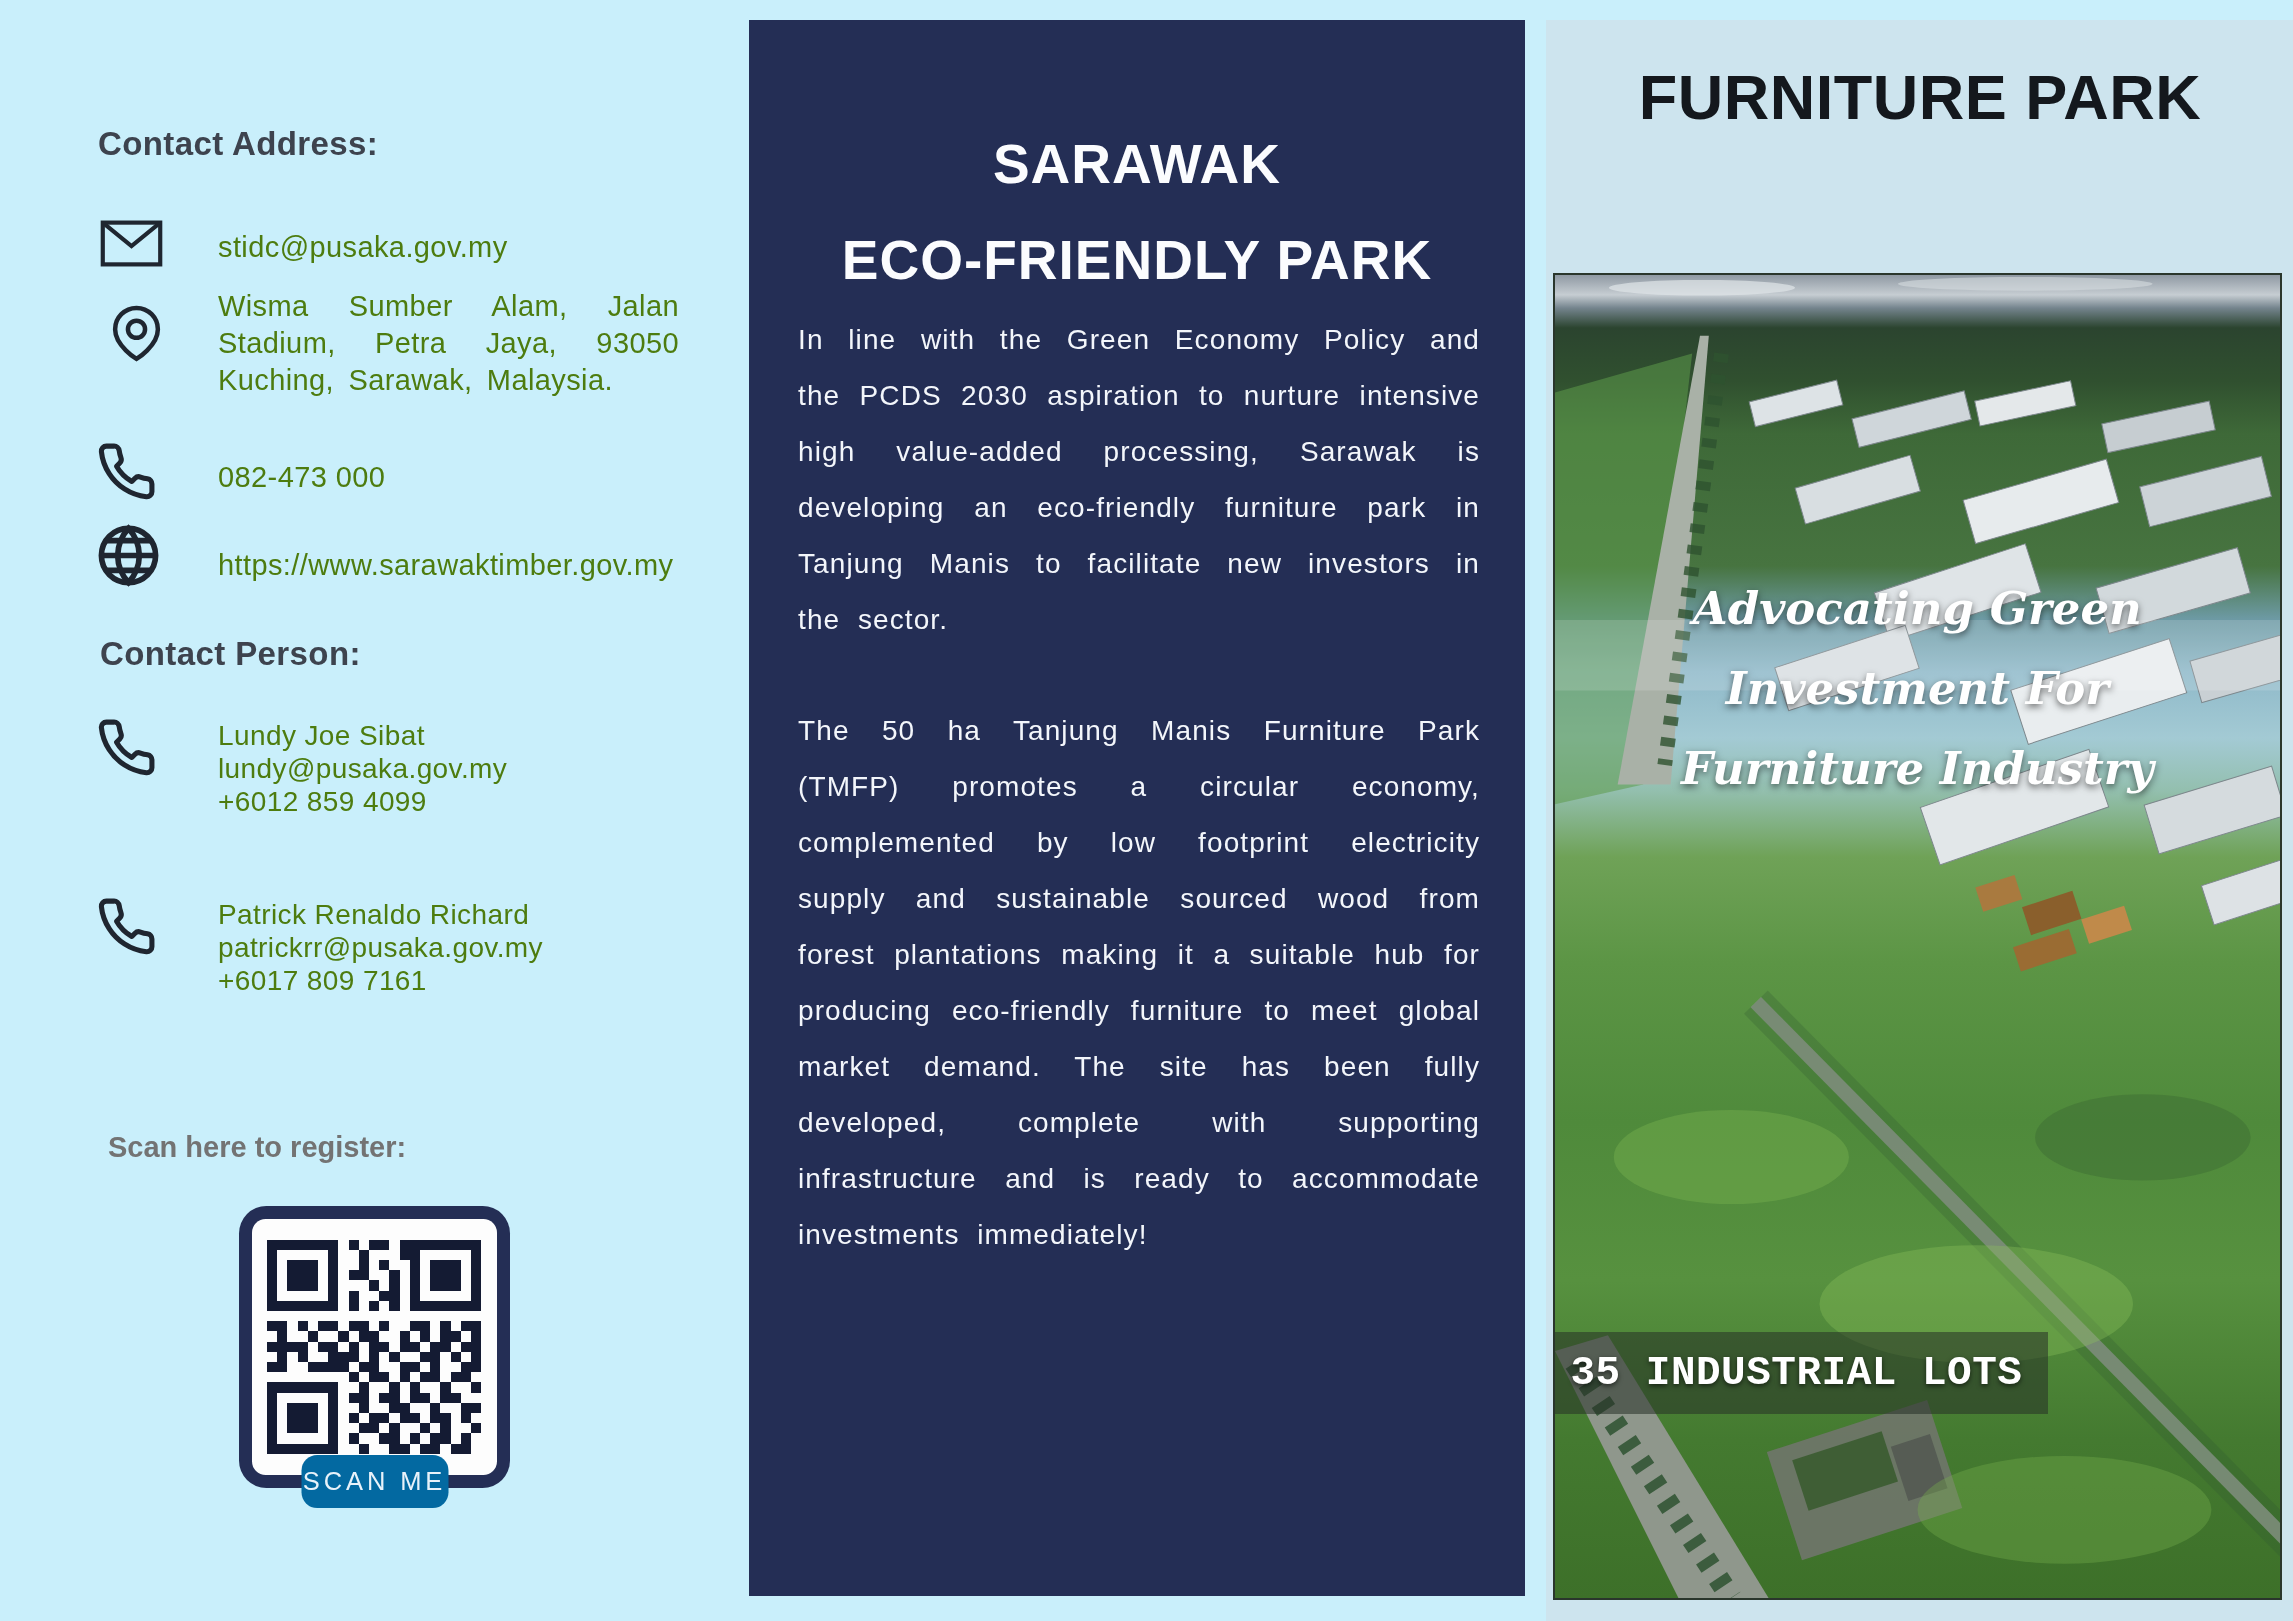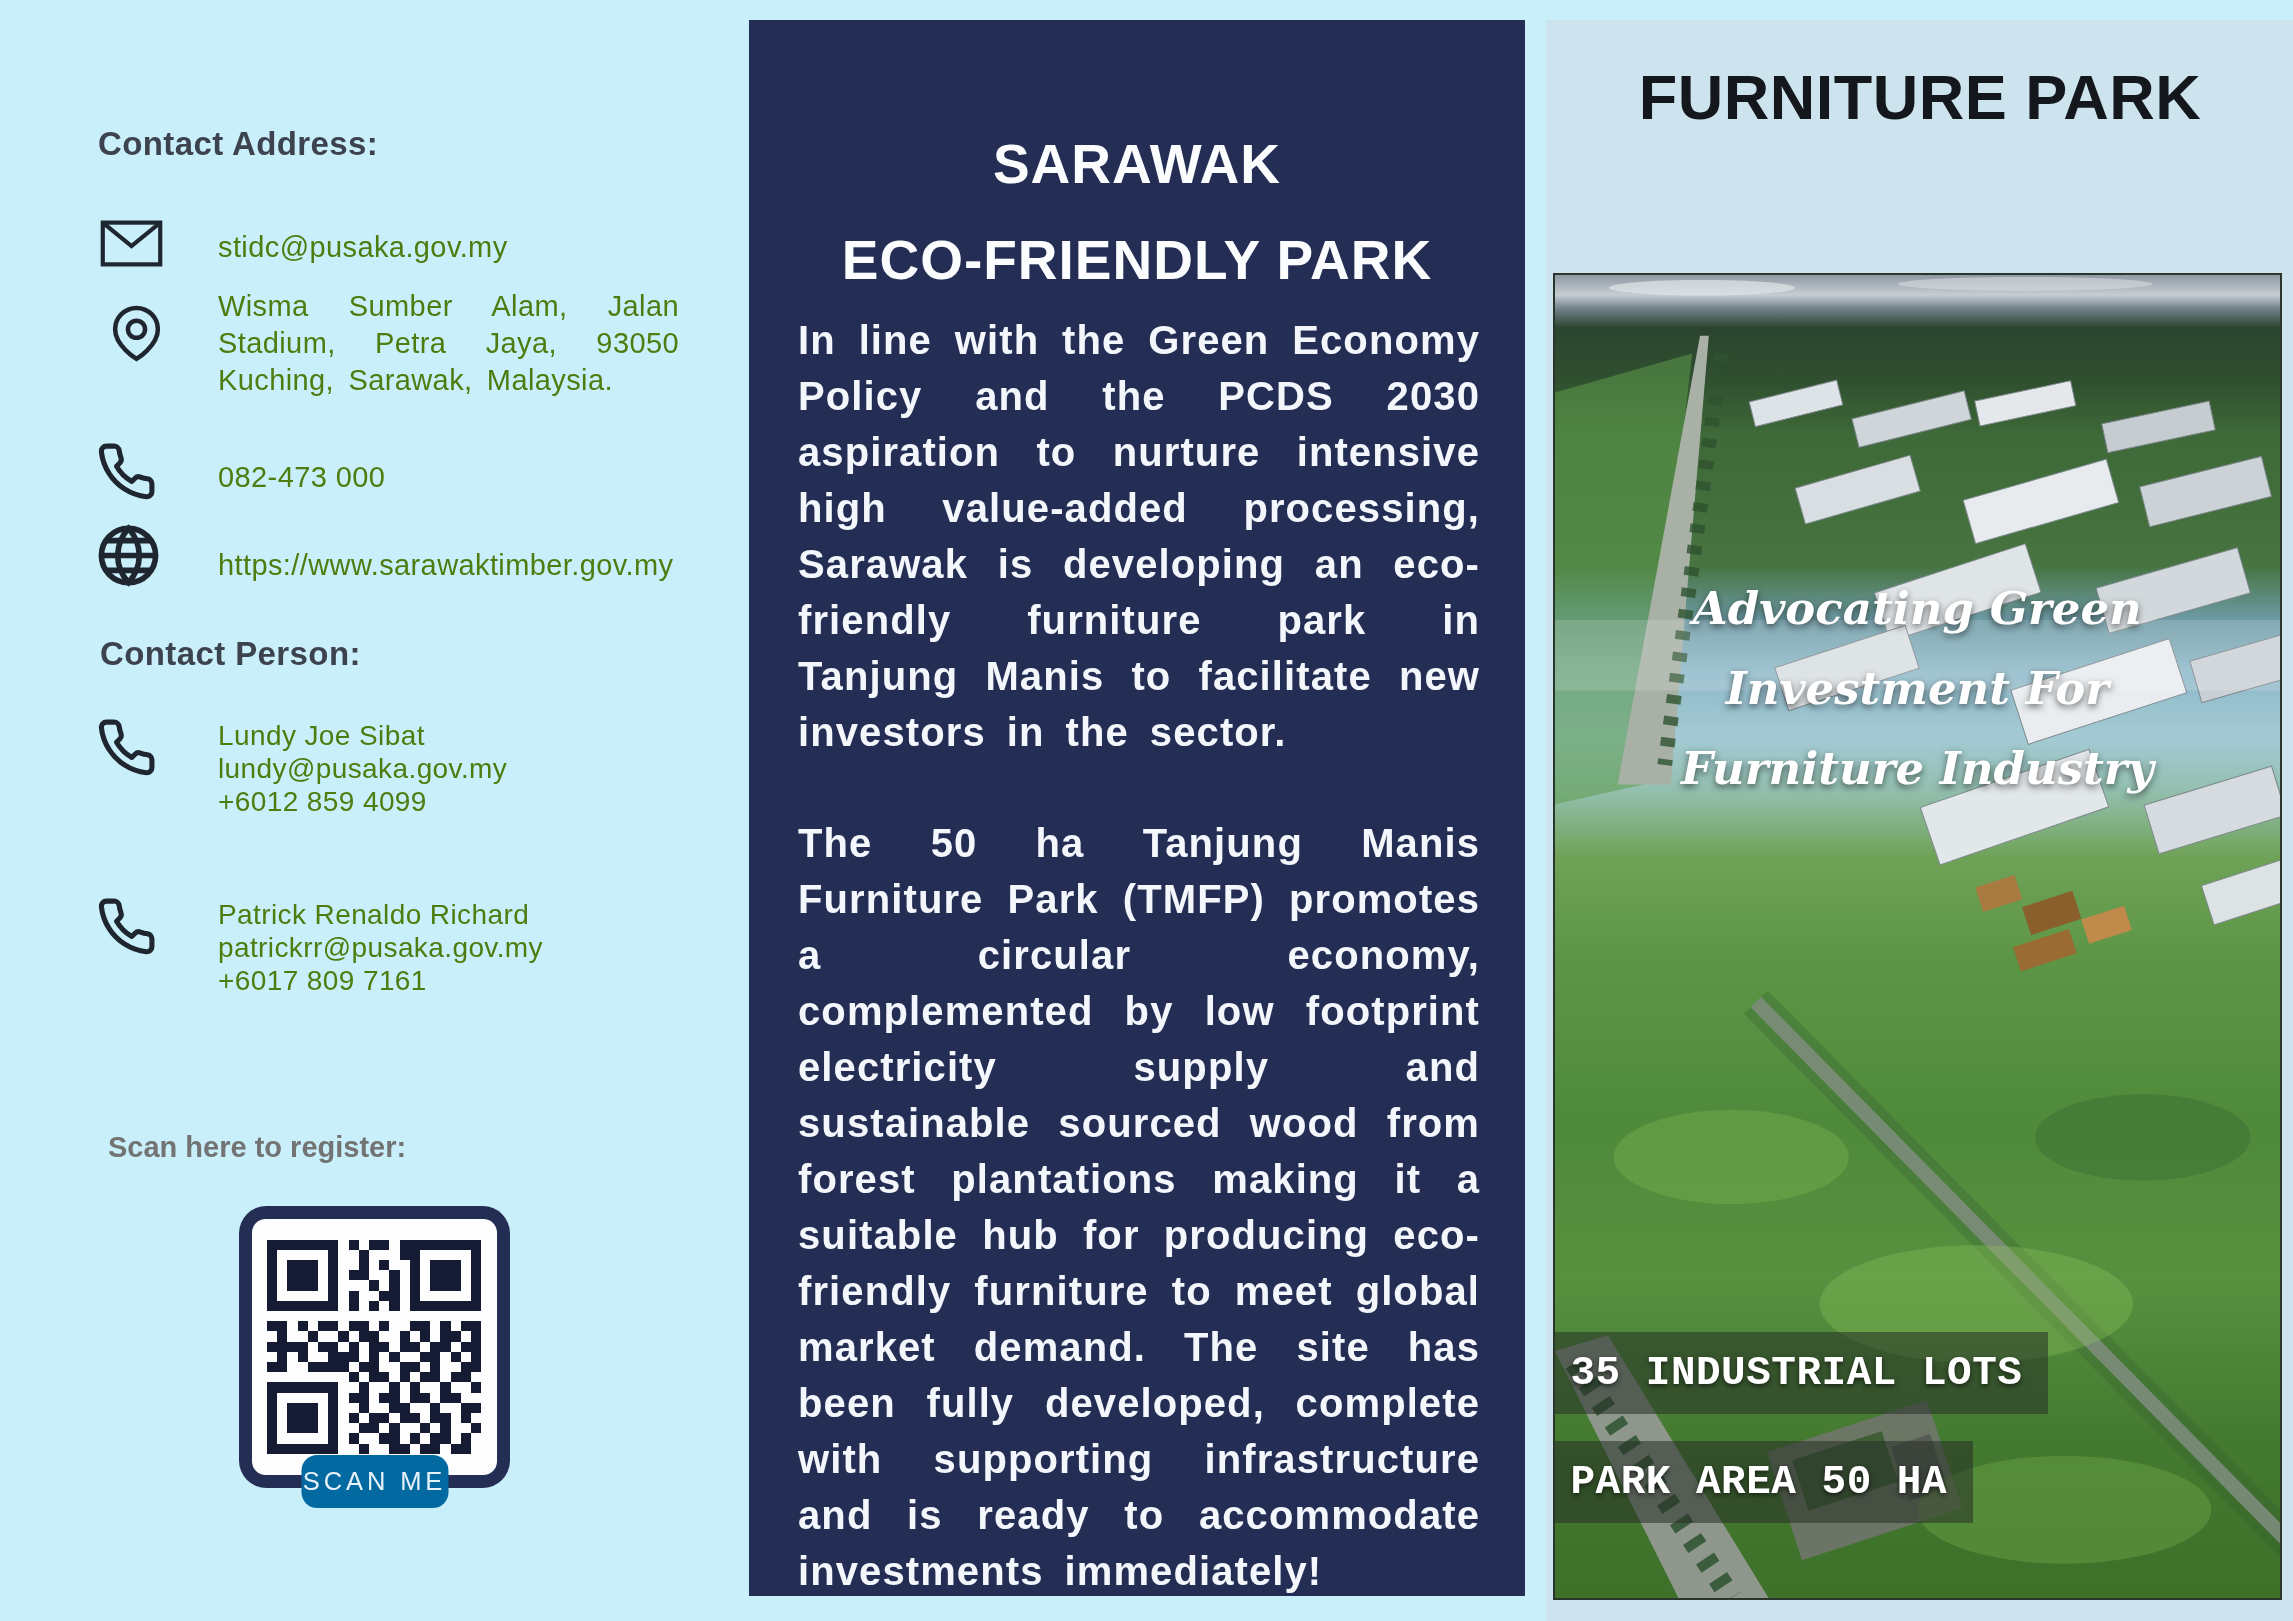--- a/index.html
+++ b/index.html
@@ -45,21 +45,21 @@
   .center-panel{
     position:absolute;left:749px;top:19.6px;width:776px;height:1576px;
     background:#242e55;color:#f3f6fb;
   }
   .c-title{
     position:absolute;top:96px;left:0;width:100%;text-align:center;
     font-weight:bold;font-size:55px;line-height:96px;letter-spacing:1px;color:#fbfcfe;
   }
   .c-body{
     position:absolute;top:292px;left:49px;right:45px;
-    font-size:40px;font-weight:bold;line-height:56px;text-align:justify;
+    font-size:28px;font-weight:normal;line-height:56px;text-align:justify;
     letter-spacing:1.1px;word-spacing:8.8px;color:#f3f6fb;
   }
   .c-body .para2{margin-top:55px;}
 
   
   .right-panel{
     position:absolute;left:1546px;top:19.6px;width:748px;height:1602px;
     background:#cde4ee;
   }
   .r-title{
@@ -249,18 +249,17 @@
         <ellipse cx="600" cy="880" rx="110" ry="44" fill="#3c6b33" opacity=".45"></ellipse>
         <ellipse cx="520" cy="1260" rx="150" ry="55" fill="#79b24e" opacity=".35"></ellipse>
       </svg>
 
       <div class="photo-caption">
         <div>Advocating Green Investment For</div>
         <div>Furniture Industry</div>
       </div>
 
       <div class="stat stat1">35 INDUSTRIAL LOTS</div>
-      <div class="stat stat2">PARK AREA 50 HA</div>
     </div>
   </section>
 
 </div>
 
 
 </body></html>

